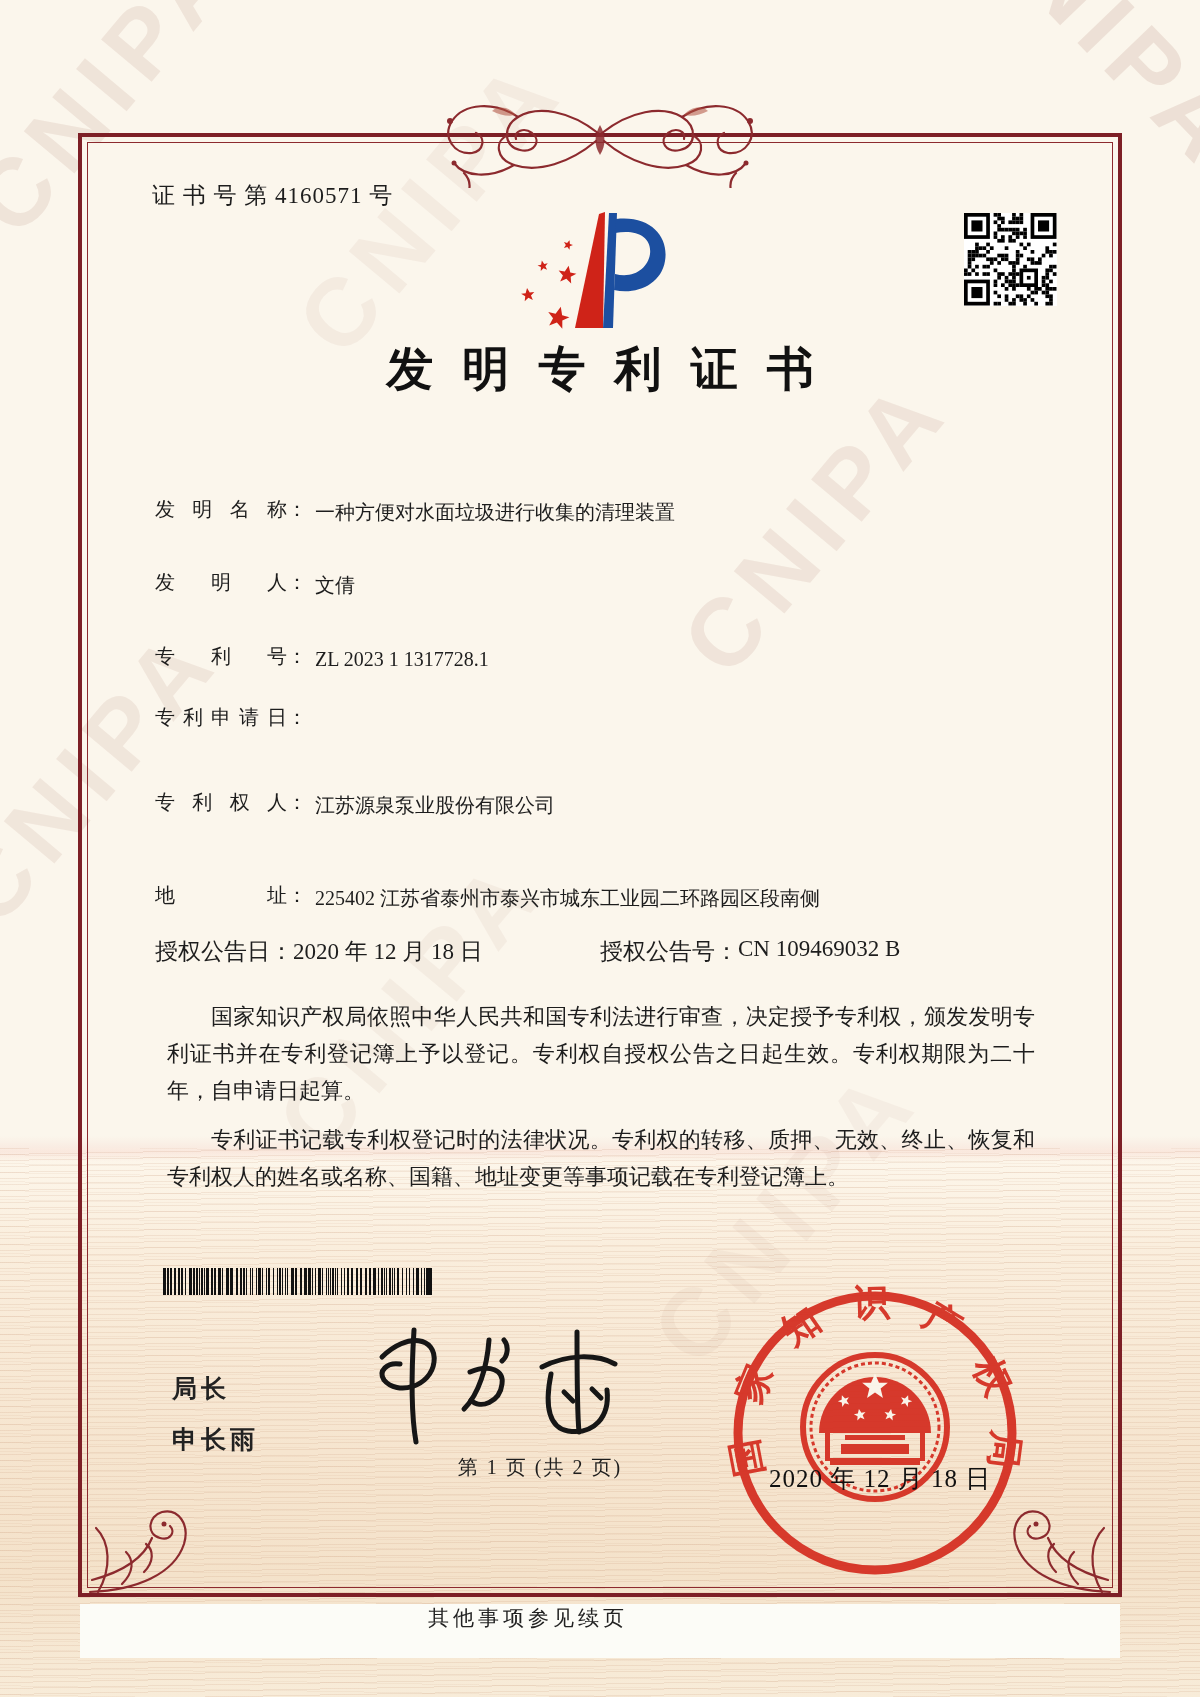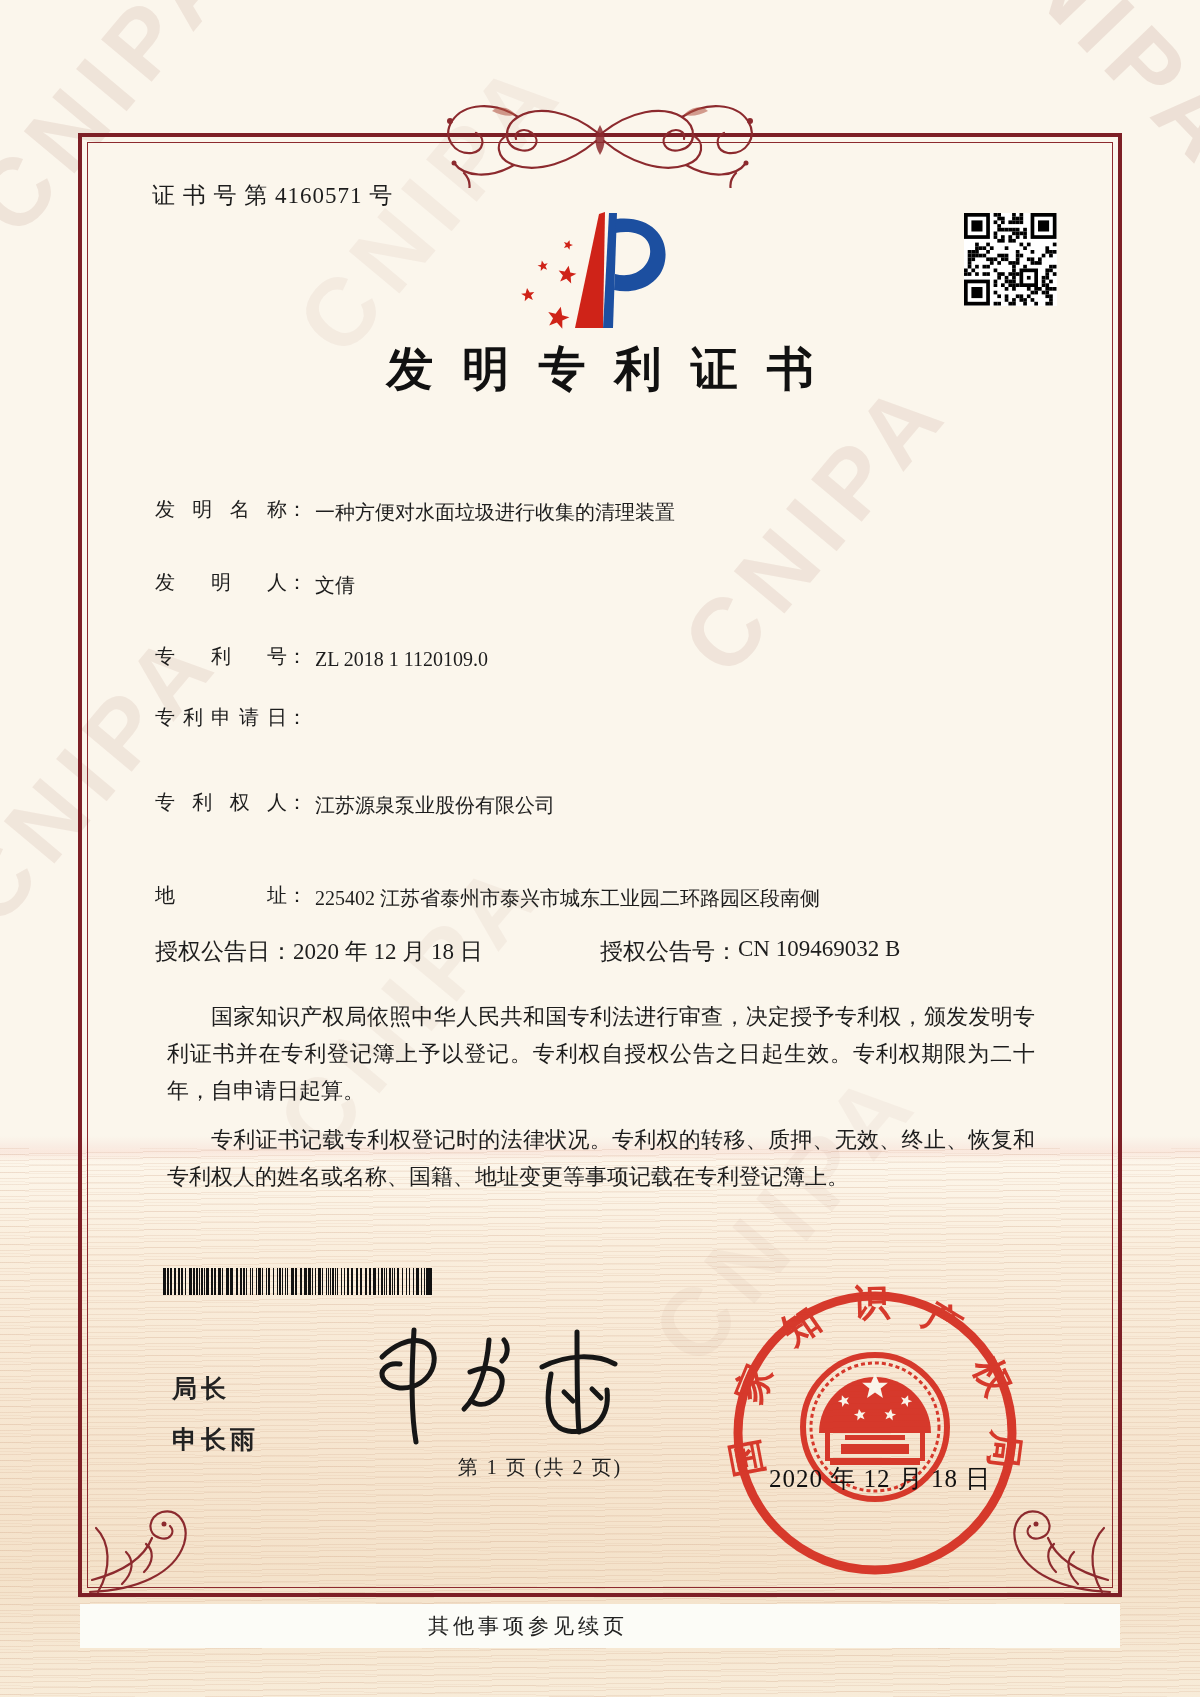--- a/index.html
+++ b/index.html
@@ -62,22 +62,22 @@
     font-size:25px;letter-spacing:4px;color:#222;}
   .official .name{margin-top:18px;}
   .sign{position:absolute;left:352px;top:1312px;z-index:4;}
   
   .seal{position:absolute;left:725px;top:1283px;z-index:5;}
   .seal-date{position:absolute;left:735px;top:1462px;width:290px;z-index:6;
     text-align:center;font-size:25px;letter-spacing:1px;color:#101010;}
   
   .page-info{position:absolute;left:380px;top:1454px;width:320px;z-index:4;
     text-align:center;font-size:20px;letter-spacing:2px;}
-  .footer-band{position:absolute;left:80px;right:80px;top:1604px;height:44px;z-index:4;
-    background:#fcfcf7;display:flex;align-items:center;justify-content:center;}
+  .footer-band{position:absolute;left:80px;right:80px;top:1604px;height:54px;z-index:4;
+    background:#fcfcf7;display:flex;align-items:flex-start;justify-content:center;}
   .footer-note{font-size:21px;letter-spacing:4px;transform:translateX(-72px);color:#222;}
 </style>
 </head>
 <body>
 
 <div class="page">
 
   <div class="lower-gradient"></div>
   <div class="pink-band"></div>
   <div class="guilloche"></div>
@@ -341,21 +341,21 @@
       <span class="fvalue">一种方便对水面垃圾进行收集的清理装置</span>
   </div>
   <div class="frow" style="top:569px;">
     <span class="flabel">发明人</span>
       <span class="fcolon">：</span>
       <span class="fvalue">文倩</span>
   </div>
   <div class="frow" style="top:643px;">
     <span class="flabel">专利号</span>
       <span class="fcolon">：</span>
-      <span class="fvalue">ZL 2018 1 1120109.0</span>
+      <span class="fvalue">ZL 2023 1 1317728.1</span>
   </div>
   <div class="frow" style="top:704px;">
     <span class="flabel">专利申请日</span>
       <span class="fcolon">：</span>
   </div>
   <div class="frow" style="top:789px;">
     <span class="flabel">专利权人</span>
       <span class="fcolon">：</span>
       <span class="fvalue">江苏源泉泵业股份有限公司</span>
   </div>

